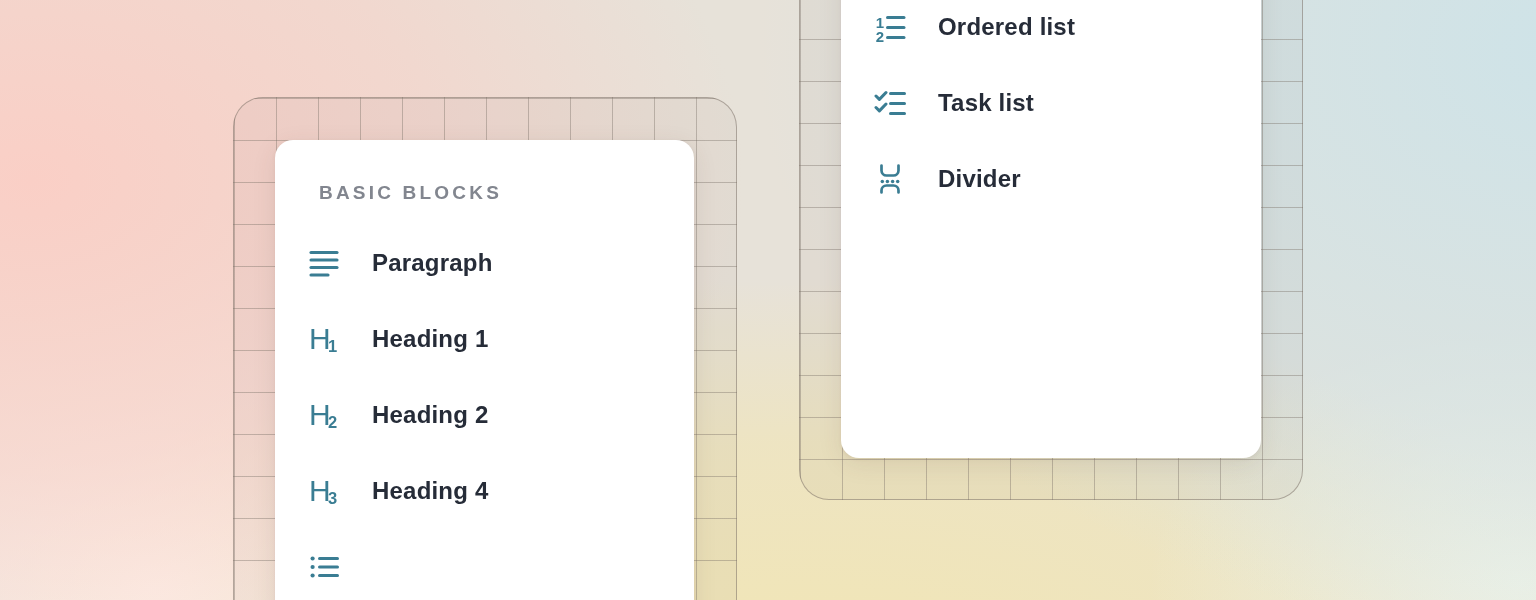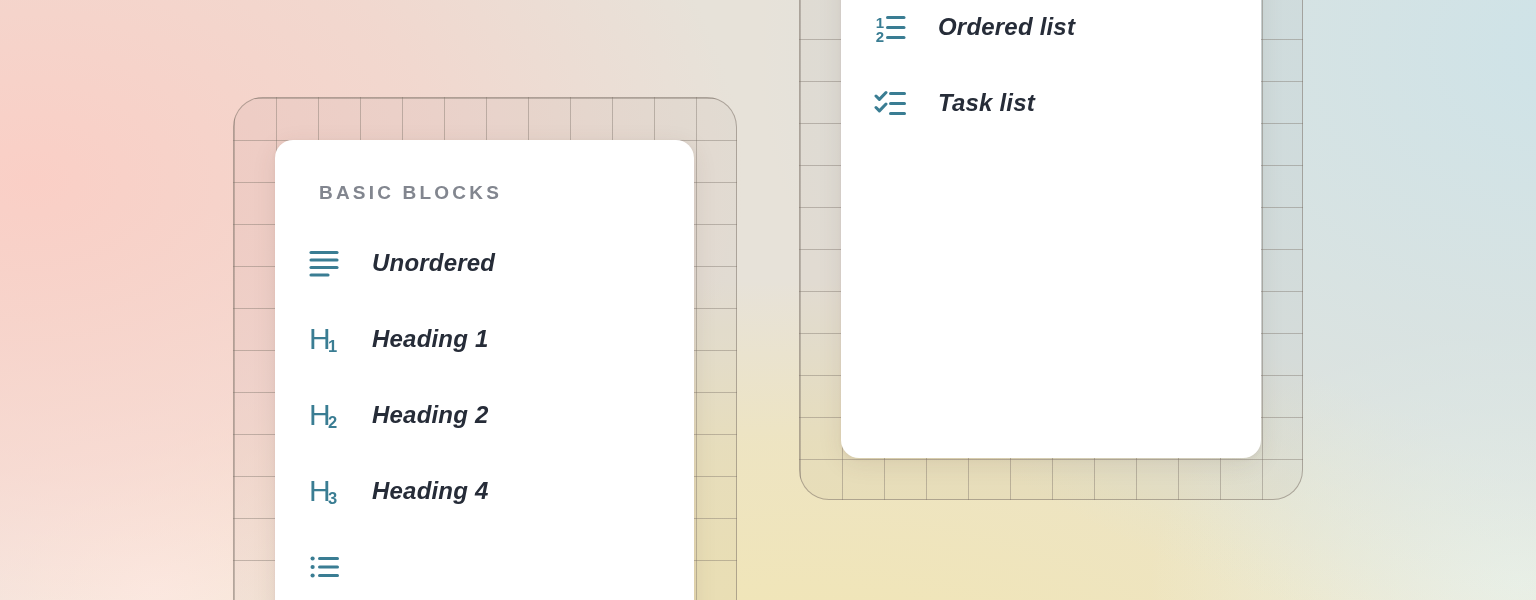--- a/index.html
+++ b/index.html
@@ -53,21 +53,20 @@
   .item-icon {
     width:32px; height:32px; margin-right:32px; flex:0 0 32px;
     display:flex; align-items:center; justify-content:center;
     color:var(--icon-color, #3a7d93);
   }
   .item-icon svg { display:block; width:32px; height:32px; }
   .item-label {
     font-size:24px; font-weight:700; letter-spacing:0.2px;
     color:var(--label-color, #262c38);
     white-space:nowrap;
-    font-style:italic;
   }
 
   
   .h-wrap { position:relative; display:block; width:32px; height:32px; }
   .h-letter {
     position:absolute; left:1px; top:0; font-size:30px; line-height:32px;
     font-weight:400; letter-spacing:-1px;
   }
   .h-sub {
     position:absolute; left:20px; bottom:0; font-size:16.5px; line-height:17px;
@@ -87,21 +86,21 @@
     <div class="menu-items with-header">
         <div class="menu-item">
           <span class="item-icon">
             <svg viewBox="0 0 32 32" fill="none" stroke="currentColor" stroke-linecap="round" stroke-width="3.1">
        <path d="M3,5.5 H29"></path>
               <path d="M3,13 H29"></path>
               <path d="M3,20.5 H29"></path>
               <path d="M3,28 H20"></path>
      </svg>
           </span>
-          <span class="item-label">Unordered</span>
+          <span class="item-label">Paragraph</span>
         </div>
         <div class="menu-item">
           <span class="item-icon">
             <span class="h-wrap">
               <span class="h-letter">H</span>
               <span class="h-sub">1</span>
             </span>
           </span>
           <span class="item-label">Heading 1</span>
         </div>
@@ -157,16 +156,29 @@
             <svg viewBox="0 0 32 32" fill="none" stroke="currentColor" stroke-linecap="round" stroke-width="3" stroke-linejoin="round">
        <path d="M2,9 l3.4,3.4 L12,5.5"></path>
        <path d="M2,20.5 l3.4,3.4 L12,17"></path>
        <path d="M16.5,6.5 H30.5"></path>
               <path d="M16.5,16.5 H30.5"></path>
               <path d="M16.5,26.5 H30.5"></path>
      </svg>
           </span>
           <span class="item-label">Task list</span>
         </div>
+        <div class="menu-item">
+          <span class="item-icon">
+            <svg viewBox="0 0 32 32" fill="none" stroke="currentColor" stroke-linecap="round" stroke-width="2.7">
+       <path d="M7.5,2.5 v5 a5,5 0 0 0 5,5 h7 a5,5 0 0 0 5,-5 v-5"></path>
+       <circle cx="8.3" cy="18.6" r="1.75" fill="currentColor" stroke="none"></circle>
+       <circle cx="13.4" cy="18.6" r="1.75" fill="currentColor" stroke="none"></circle>
+       <circle cx="18.6" cy="18.6" r="1.75" fill="currentColor" stroke="none"></circle>
+       <circle cx="23.7" cy="18.6" r="1.75" fill="currentColor" stroke="none"></circle>
+       <path d="M7.5,29.5 v-2 a5,5 0 0 1 5,-5 h7 a5,5 0 0 1 5,5 v2"></path>
+     </svg>
+          </span>
+          <span class="item-label">Divider</span>
+        </div>
       </div>
   </div>
 
 </div>
 
 </body></html>

